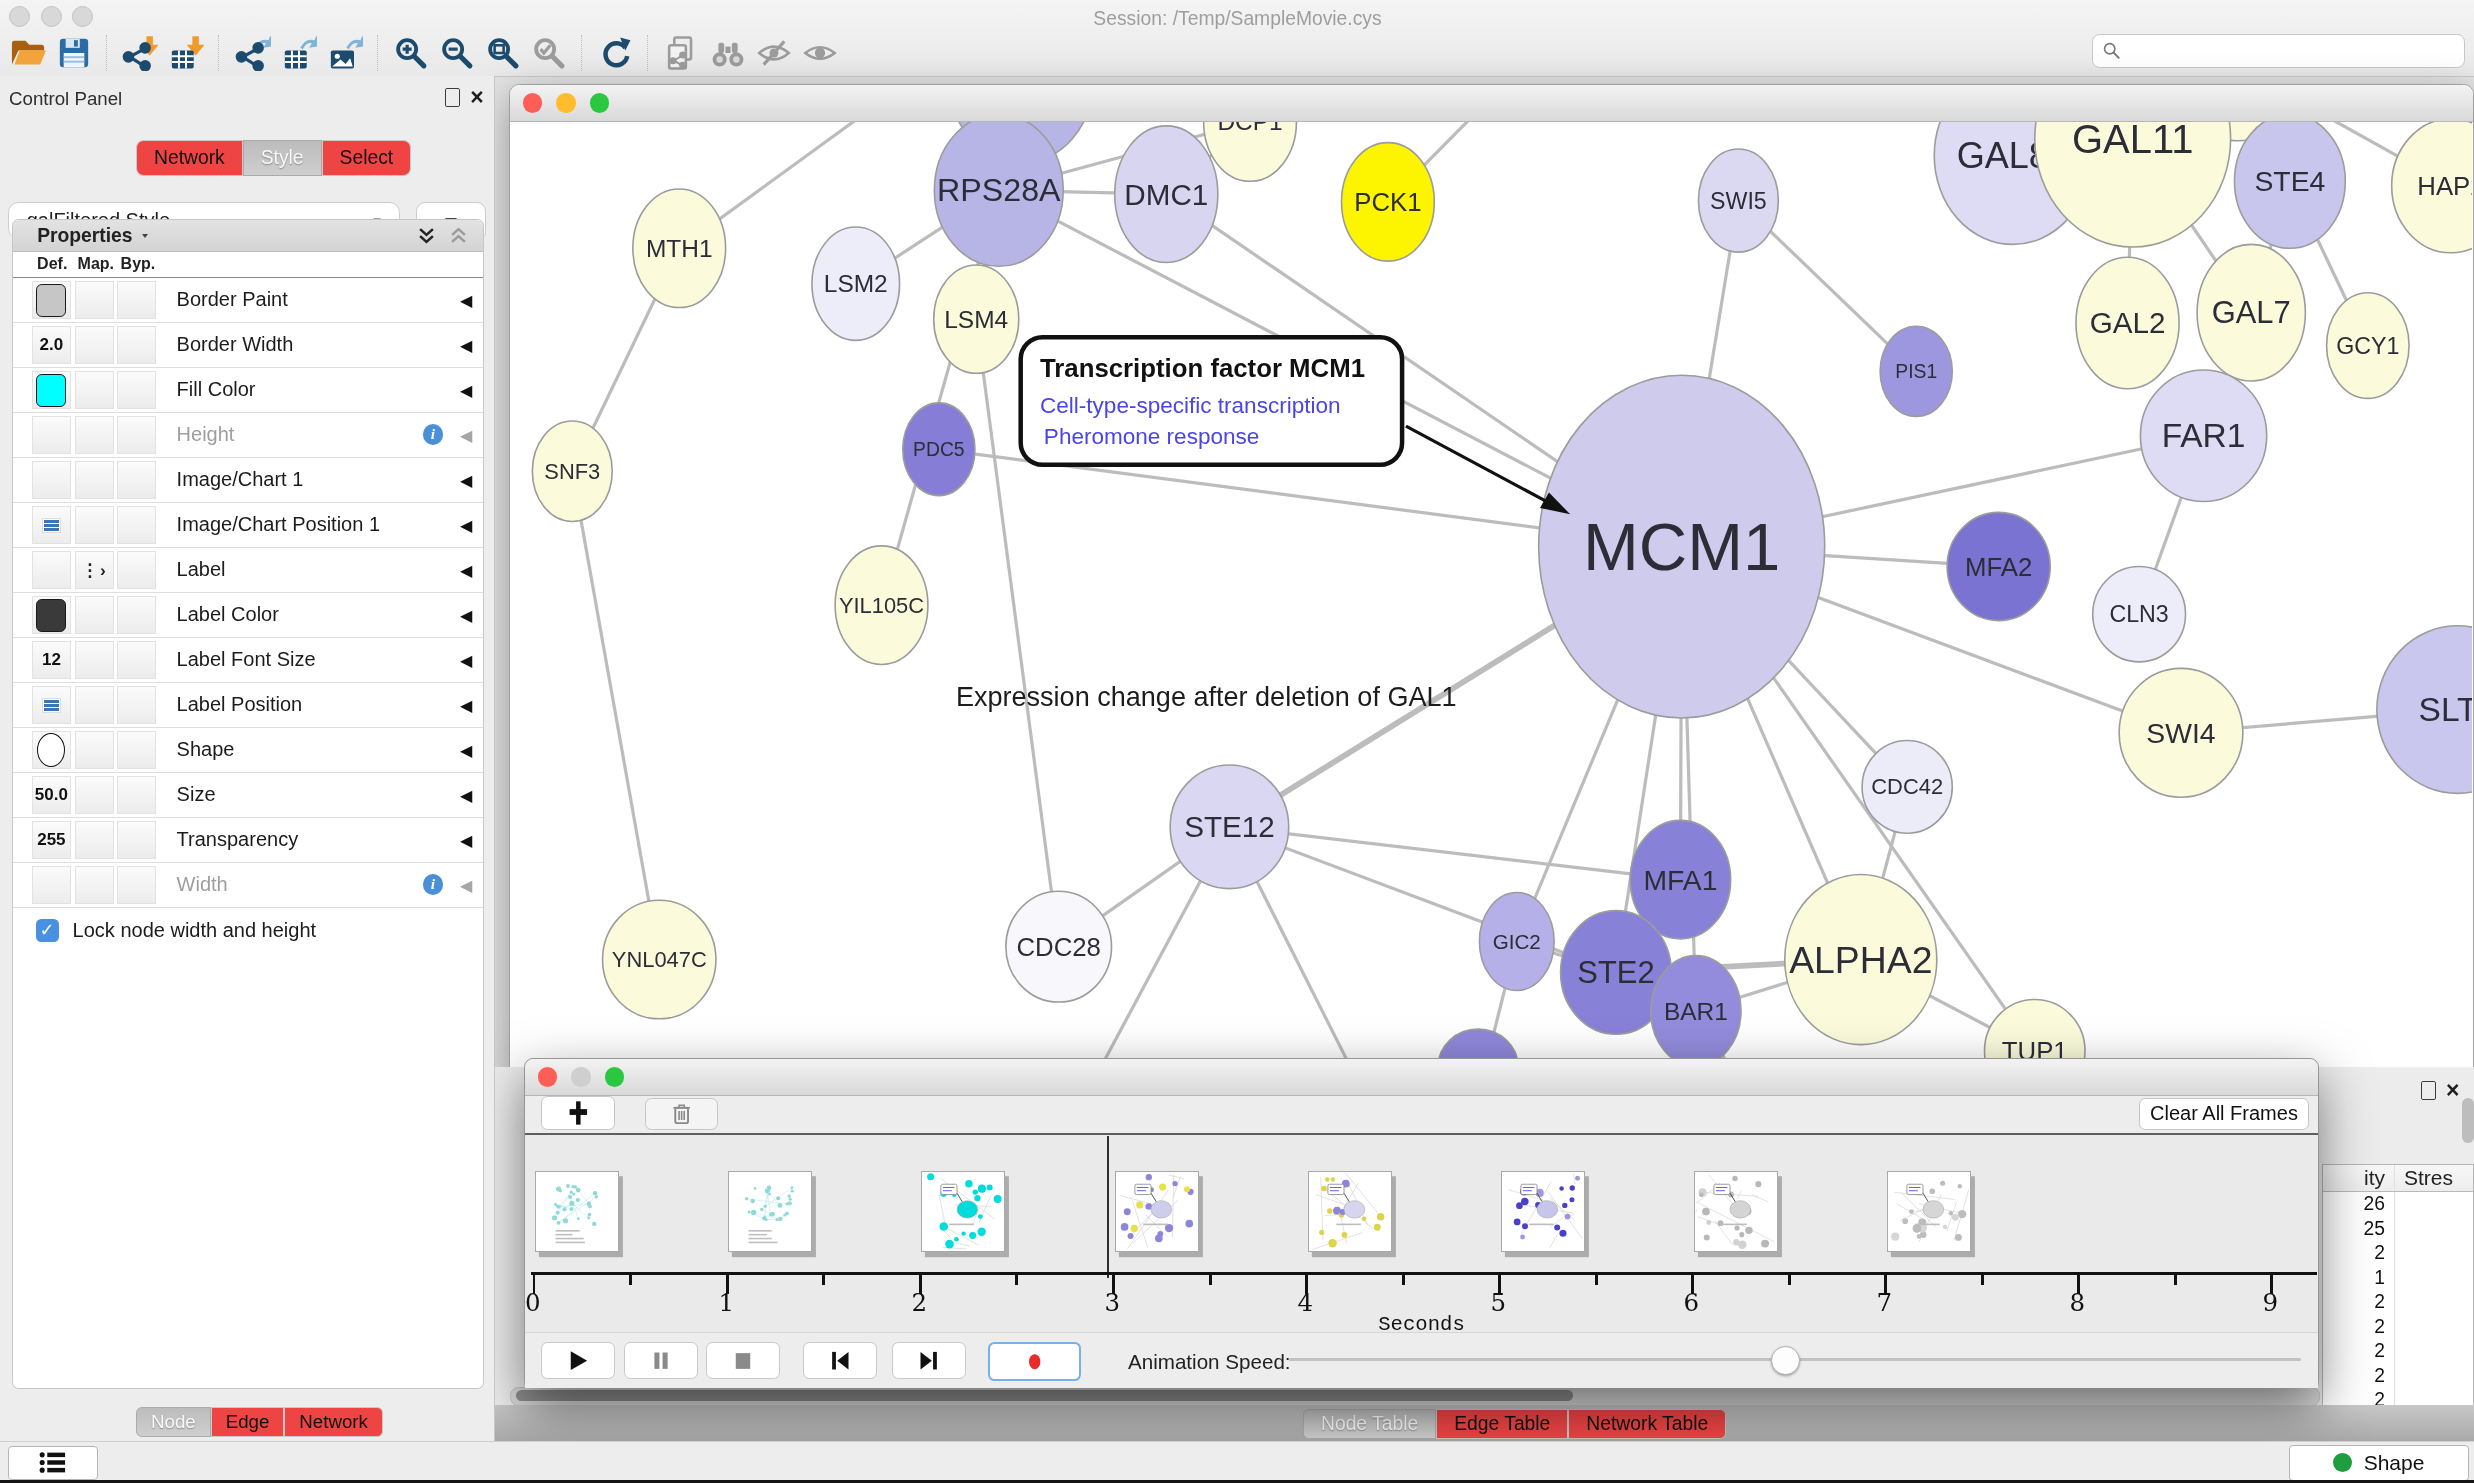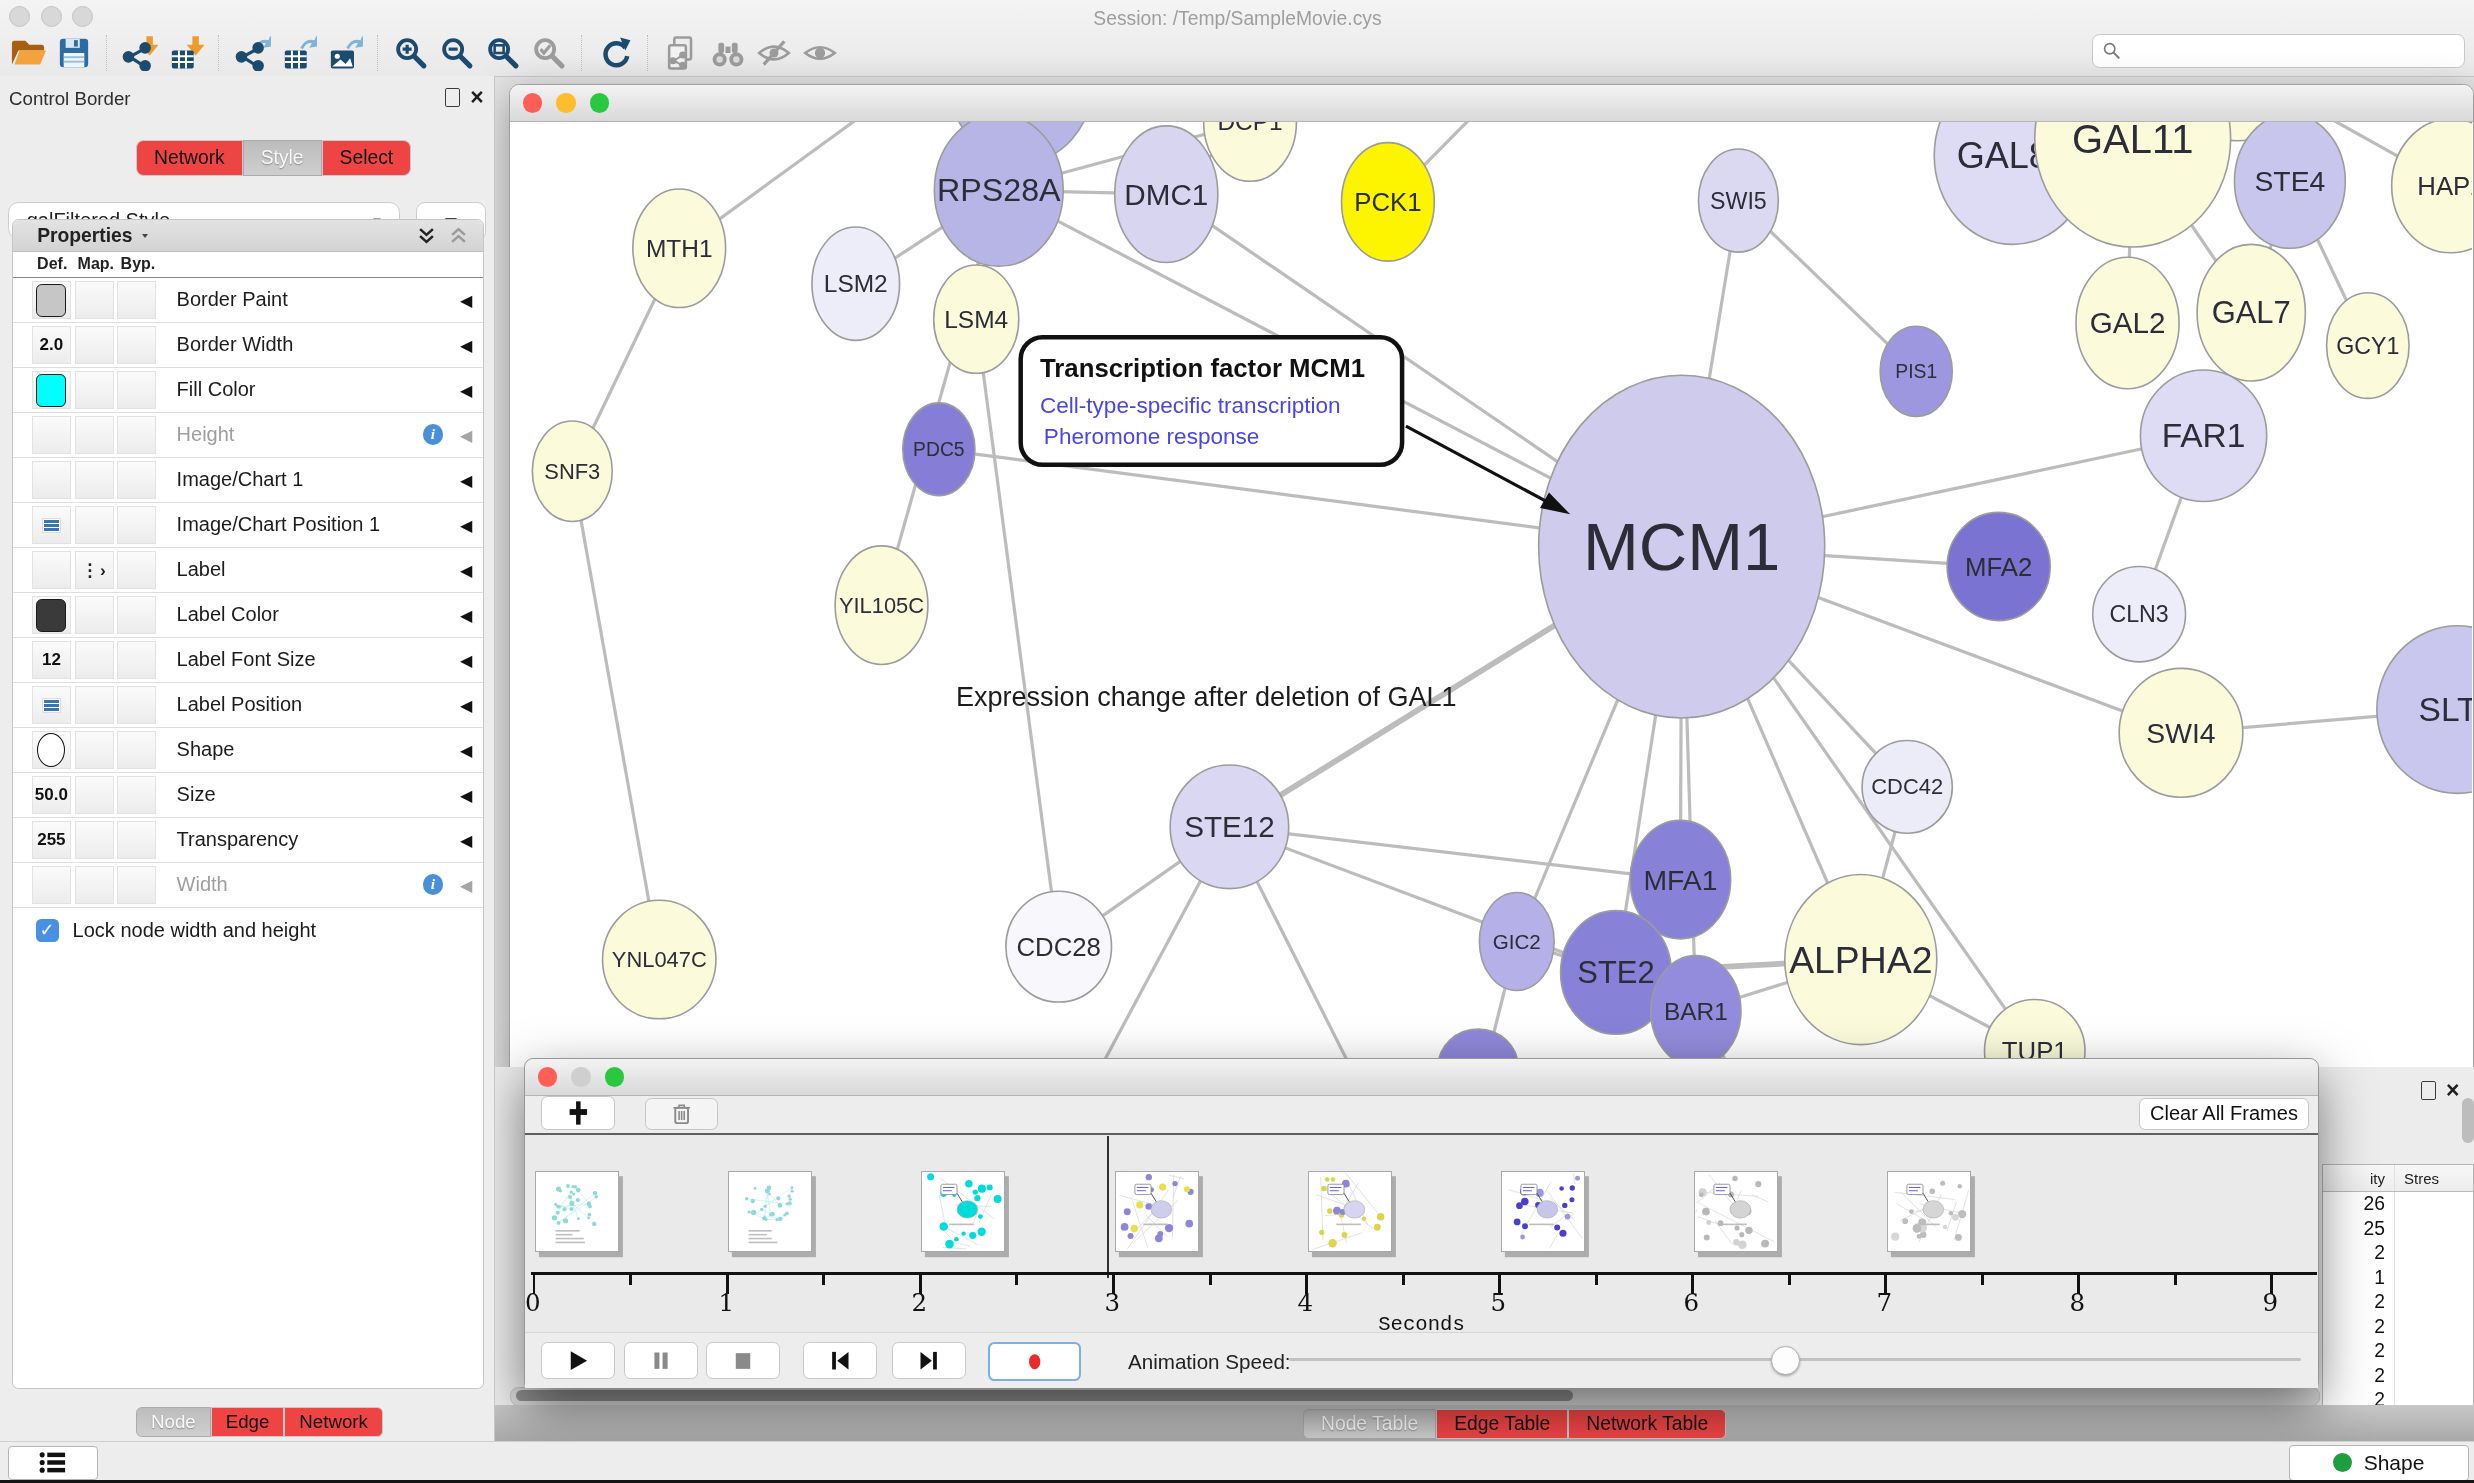--- a/index.html
+++ b/index.html
@@ -76,21 +76,21 @@
   .titlebar .wt{position:absolute;left:0;width:100%;text-align:center;font-size:19.3px;color:#1c1c1c;}
   .lights{position:absolute;left:13px;top:8.4px;display:flex;gap:14px;}
   .lights i{width:19.3px;height:19.3px;border-radius:50%;display:block;}
   .l-red{background:#ff5e57;}.l-yel{background:#ffbd2e;}.l-grn{background:#2ac840;}.l-gray{background:#cfcfcf;}
   #netcanvas{position:absolute;left:0;top:37px;width:1962px;height:949px;overflow:hidden;background:#fff;}
 
   
   #table-panel{left:494px;top:1067px;width:1981px;height:374px;background:#ececec;z-index:8;}
   #tp-icons{right:15.5px;top:14px;}
   #side-table{position:absolute;left:1828px;top:97px;width:150px;background:#fff;border:0.6px solid #b5b5b5;}
-  .st-hdr{display:flex;height:26px;background:linear-gradient(#f7f7f7,#ededed);border-bottom:1.3px solid #b9b9b9;font-size:15px;color:#222;}
+  .st-hdr{display:flex;height:26px;background:linear-gradient(#f7f7f7,#ededed);border-bottom:1.3px solid #b9b9b9;font-size:21px;color:#222;}
   .st-hdr div{display:flex;align-items:center;}
   .st-row{display:flex;height:24.5px;font-size:19.3px;color:#111;}
   .st-c1{width:72px;justify-content:flex-end;display:flex;align-items:center;padding-right:9px;border-right:0.6px solid #e0e0e0;box-sizing:border-box;}
   .st-c2{flex:1;}
   #st-scroll{position:absolute;right:1.3px;top:31px;width:11.6px;height:45px;background:#bdbdbd;border-radius:5.8px;}
   #hscroll{position:absolute;left:15.5px;top:320px;width:1808px;height:17px;background:#dadada;border:0.6px solid #c2c2c2;border-radius:8.4px;}
   #hscroll i{position:absolute;left:5.2px;top:1.9px;width:1057px;height:11.6px;background:#8f8f8f;border-radius:5.8px;display:block;}
   #tabstrip{position:absolute;left:0;top:338px;width:1981px;height:36px;background:linear-gradient(#c8c8c8,#a9a9a9);}
   #bottom-tabs{position:absolute;left:809px;top:3.9px;height:30px;}
   #bottom-tabs .tab{height:30px;font-size:19.3px;border-radius:0;}
@@ -295,21 +295,21 @@
     </div>
   <div class="abs" id="searchbox">
     <svg viewBox="0 0 30 30">
       <circle cx="12" cy="12" r="8" fill="none" stroke="#7a7a7a" stroke-width="2.5"></circle>
       <path d="M18 18 L26 26" stroke="#7a7a7a" stroke-width="3" stroke-linecap="round"></path>
     </svg>
   </div>
 </div>
 
 <div class="abs" id="control-panel">
-  <div class="abs" id="cp-title">Control Border</div>
+  <div class="abs" id="cp-title">Control Panel</div>
   <div class="abs winicons" id="cp-icons">
     <span class="float-ico"></span>
     <span class="x-ico">×</span>
   </div>
   <div class="abs tabset" id="cp-tabs">
       <div class="tab">Network</div>
       <div class="tab sel">Style</div>
       <div class="tab">Select</div>
     </div>
   <div class="abs" id="style-combo">

